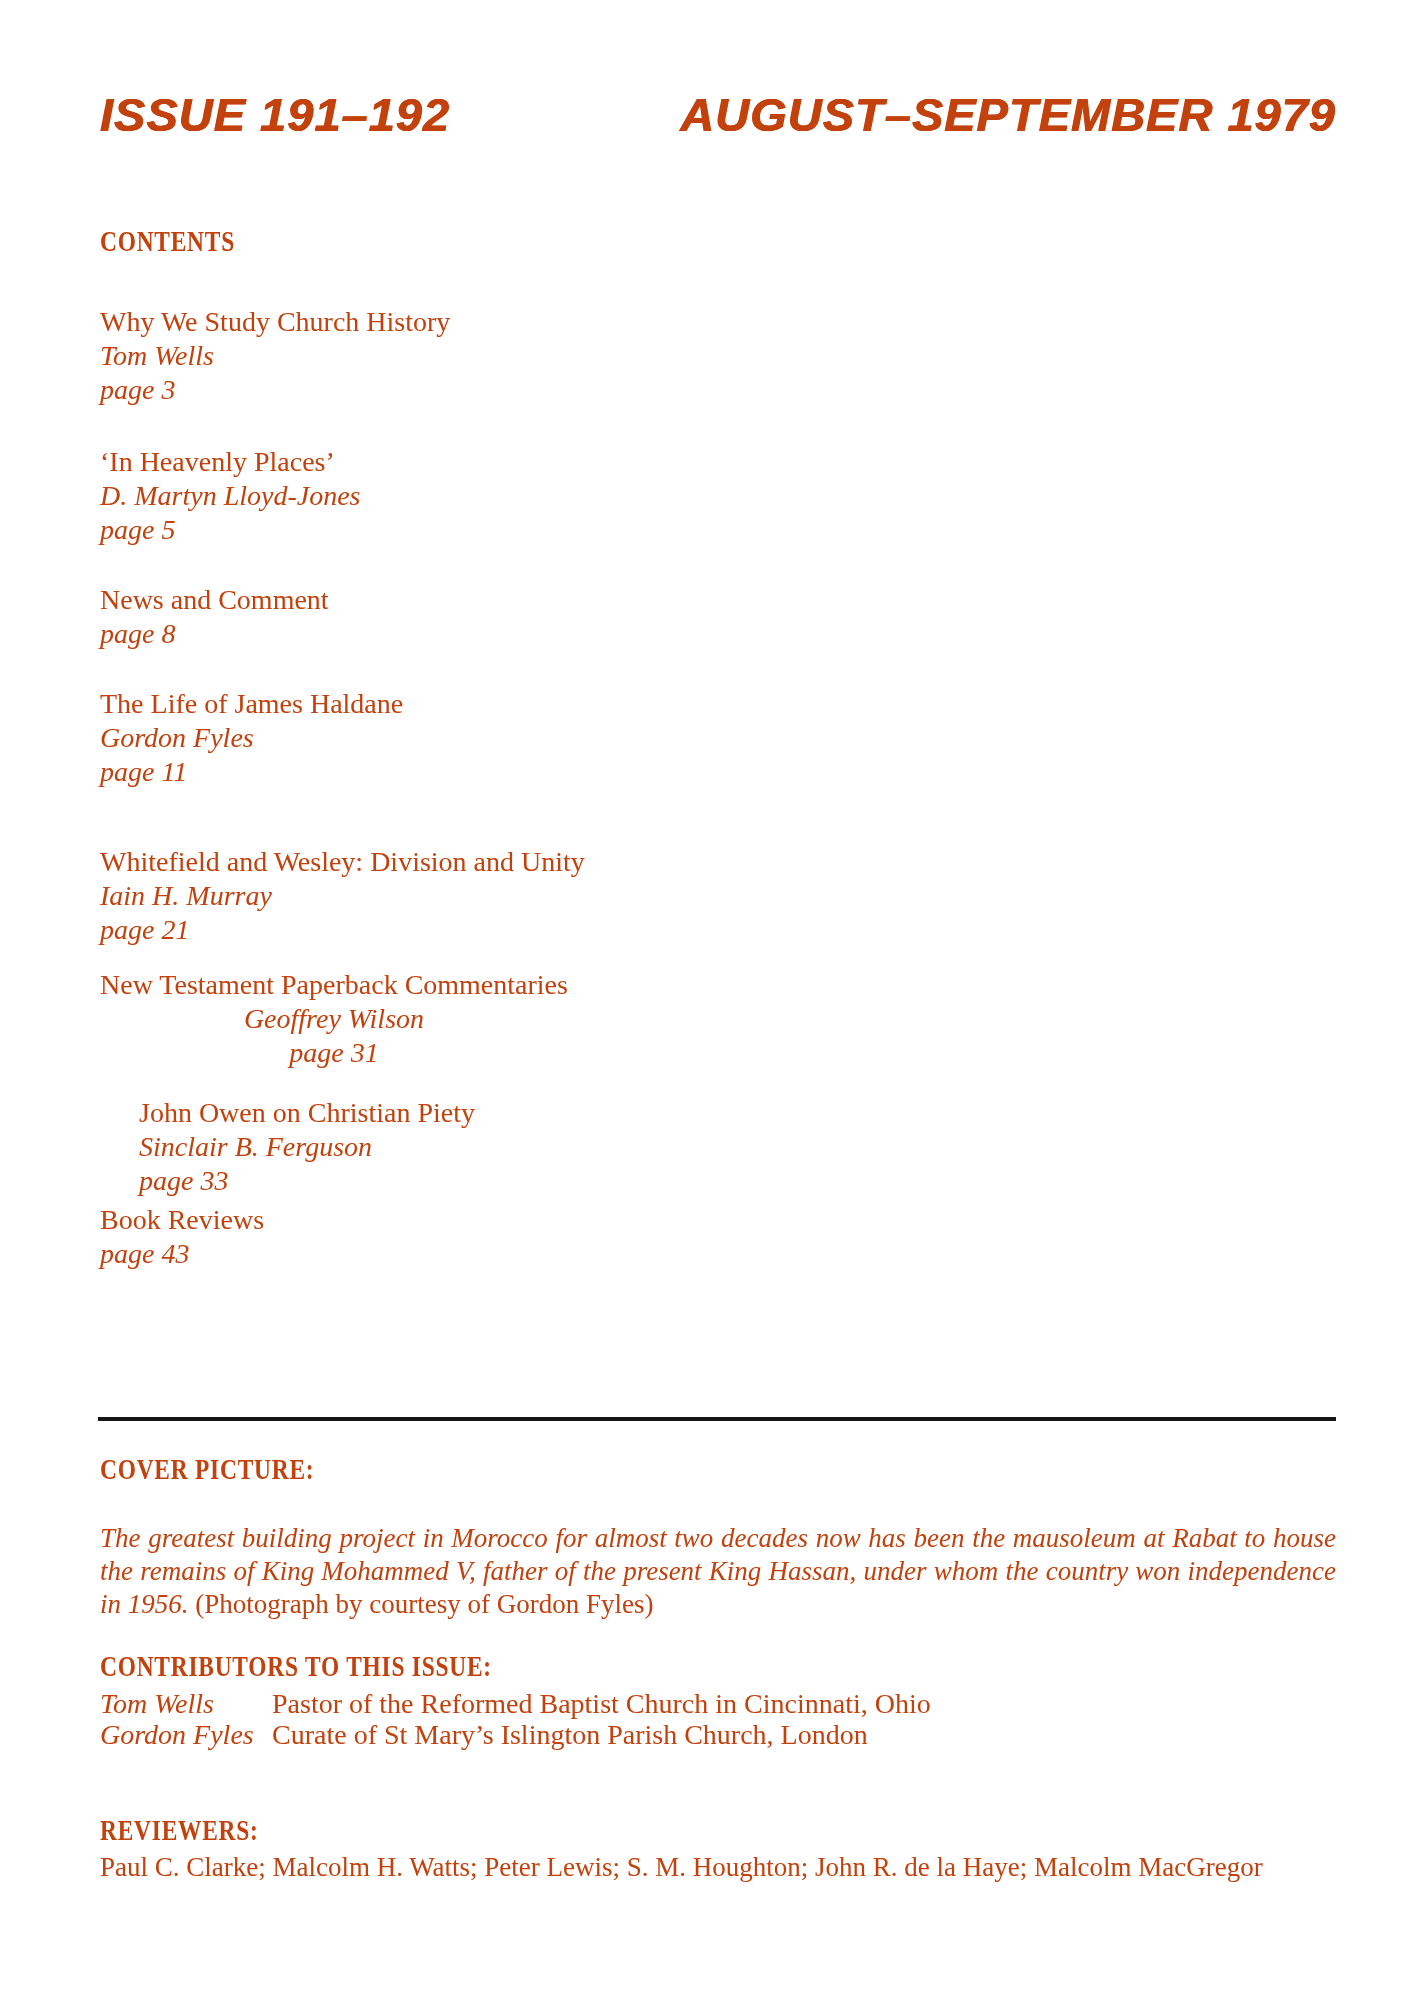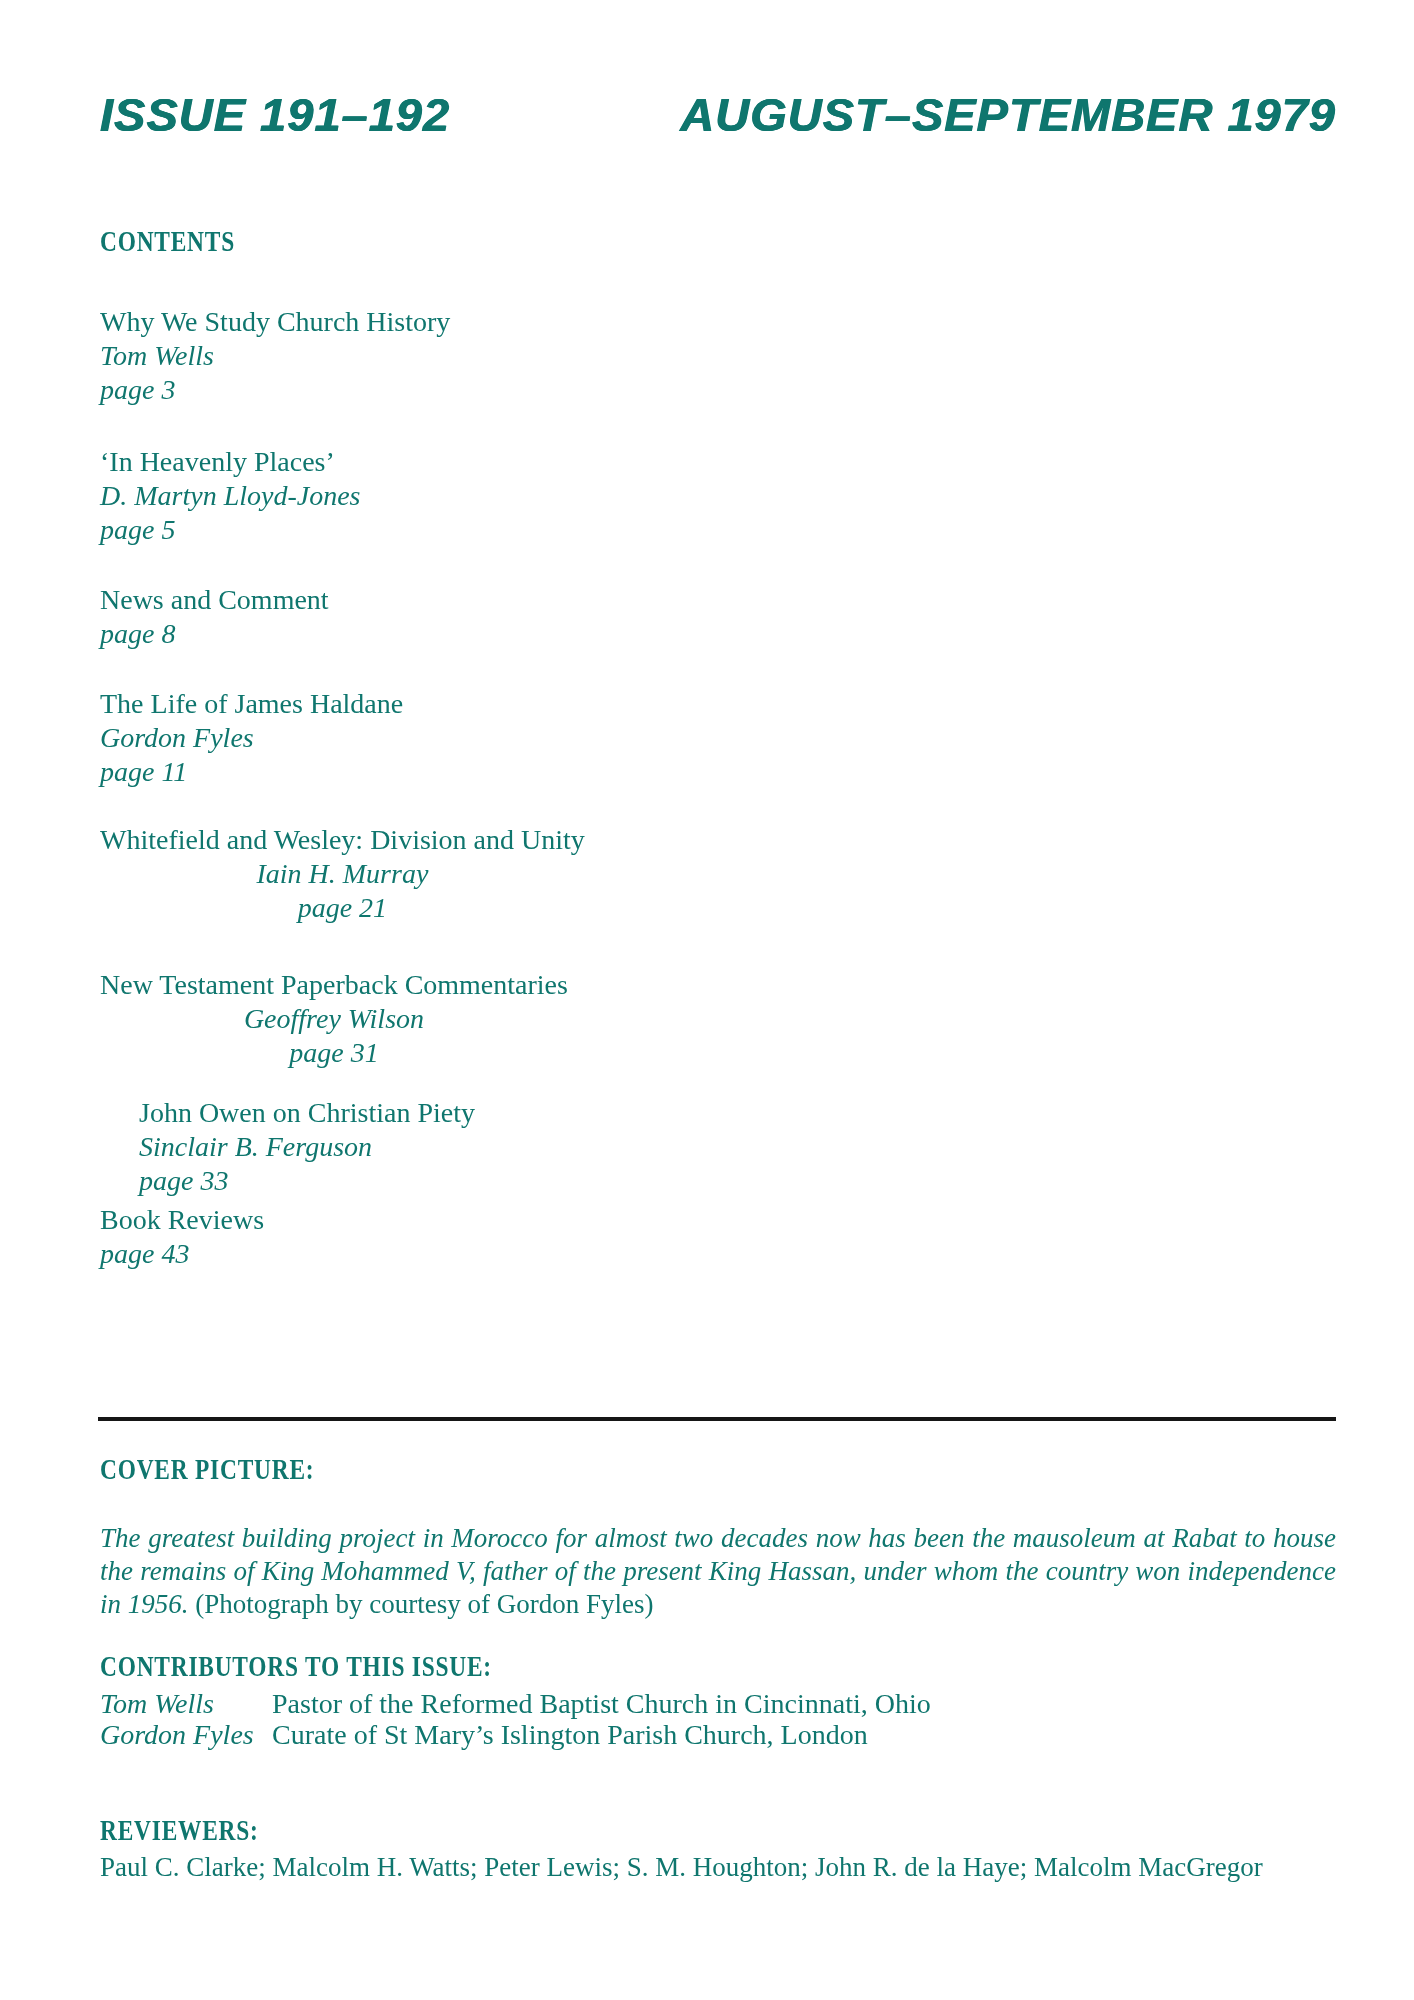--- a/index.html
+++ b/index.html
@@ -5,21 +5,21 @@
   html, body {
     margin: 0;
     padding: 0;
     background: #e8e8e8;
   }
   .page {
     position: relative;
     width: 1414px;
     height: 2000px;
     background: #ffffff;
-    color: #0f766e;
+    color: #c2410c;
     font-family: "Liberation Serif", serif;
     overflow: hidden;
     margin: 0 auto;
   }
 
   
   .masthead {
     position: absolute;
     top: 91px;
     left: 100px;
@@ -62,21 +62,21 @@
     line-height: 34px;
     white-space: nowrap;
   }
   .toc-entry .toc-author,
   .toc-entry .toc-page { font-style: italic; }
 
   .e0 { top: 305px; }
   .e1 { top: 445px; }
   .e2 { top: 583px; }
   .e3 { top: 687px; }
-  .e4 { top: 823px; text-align: center; }
+  .e4 { top: 845px; }
   .e5 { top: 968px; text-align: center; }
   .e6 { top: 1096px; margin-left: 39px; }
   .e7 { top: 1203px; }
 
   
   .rule {
     position: absolute;
     top: 1417px;
     left: 98px;
     width: 1238px;

